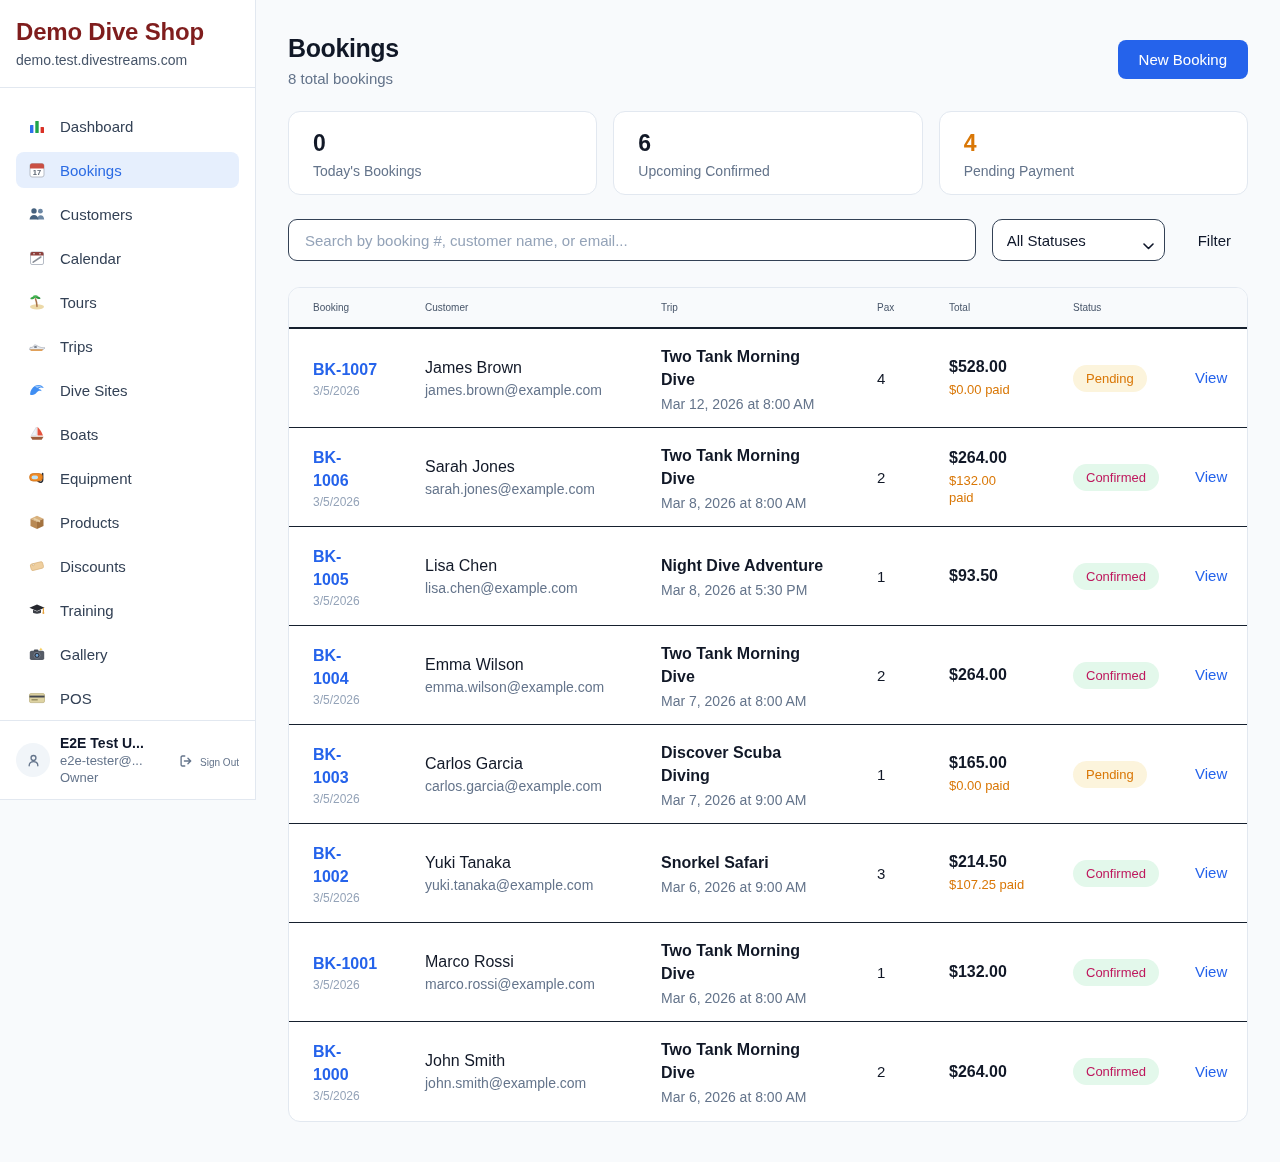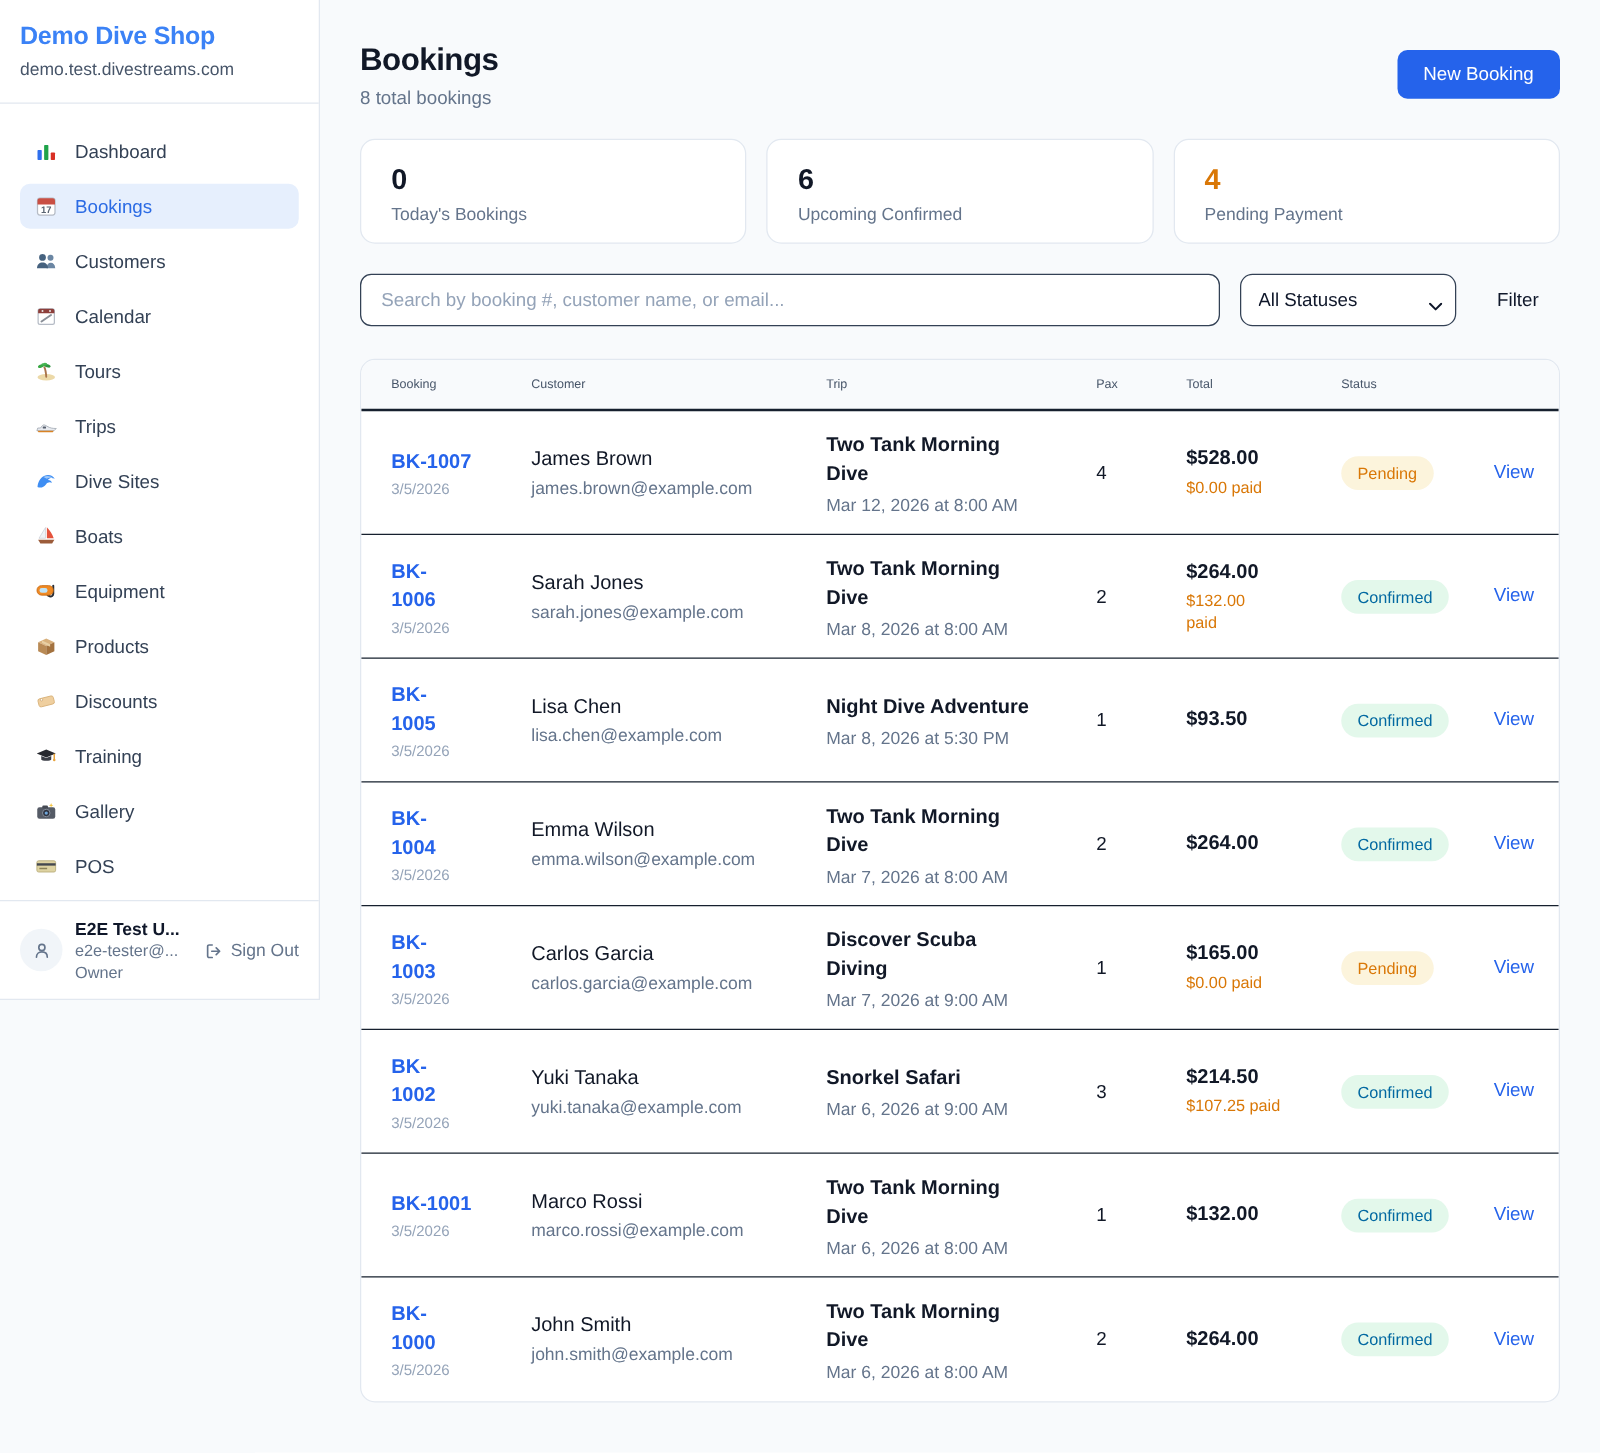--- a/index.html
+++ b/index.html
@@ -7,21 +7,21 @@
   body {
     font-family:"Liberation Sans","DejaVu Sans",sans-serif;
     background:#f8fafc; color:#0f172a; position:relative;
   }
   
   .sidebar {
     position:absolute; top:0; left:0; width:256px; height:800px;
     background:#ffffff; border-right:1px solid #e2e8f0; border-bottom:1px solid #e2e8f0;
   }
   .brand { padding:18px 16px 19px; border-bottom:1px solid #e2e8f0; }
-  .brand-name { font-size:20px; font-weight:700; color:#3b82f6; letter-spacing:-0.2px; }
+  .brand-name { font-size:24px; font-weight:700; color:#7f1d1d; letter-spacing:-0.2px; }
   .brand-domain { font-size:14px; color:#475569; margin-top:6px; }
   .nav { padding:20px 16px 0; }
   .nav-item {
     display:flex; align-items:center; gap:14px; height:36px;
     padding:0 12px; border-radius:8px; margin-bottom:8px;
     color:#334155; font-size:15px; cursor:pointer;
   }
   .nav-item.active { background:#e6effd; color:#2b6be4; font-weight:500; }
   .icon { width:18px; height:18px; display:inline-flex; flex:none; }
   .icon svg { width:18px; height:18px; }
@@ -31,22 +31,22 @@
     display:flex; align-items:center; gap:10px;
   }
   .avatar {
     width:34px; height:34px; border-radius:50%; background:#f1f5f9;
     display:flex; align-items:center; justify-content:center; flex:none;
   }
   .user-info { min-width:0; }
   .user-name { font-size:14px; font-weight:700; color:#0f172a; white-space:nowrap; }
   .user-email { font-size:13px; color:#64748b; margin-top:2px; white-space:nowrap; }
   .user-role { font-size:13px; color:#64748b; margin-top:2px; }
-  .signout { margin-left:auto; display:flex; align-items:flex-start; gap:6px;
-    color:#64748b; font-size:14px; cursor:pointer; white-space:nowrap; }
+  .signout { margin-left:auto; display:flex; align-items:flex-end; gap:6px;
+    color:#64748b; font-size:10px; cursor:pointer; white-space:nowrap; }
   
   .main { position:absolute; left:256px; top:0; width:1024px; padding:34px 32px 0; }
   .page-header { display:flex; justify-content:space-between; align-items:flex-start; }
   .page-title { font-size:25px; font-weight:700; color:#111827; letter-spacing:-0.4px; }
   .page-subtitle { font-size:15px; color:#64748b; margin-top:7px; }
   .btn-primary {
     margin-top:6px; background:#2563eb; color:#ffffff; border:none; cursor:pointer;
     font-size:15px; font-weight:500; padding:0 21px; height:39px; border-radius:8px;
     font-family:inherit;
   }
@@ -91,21 +91,21 @@
   .cust-name { font-size:16px; color:#111827; }
   .cust-email { font-size:14px; color:#64748b; margin-top:5px; }
   .c-trip { padding-right:36px; }
   .trip-name { font-size:16px; font-weight:600; color:#111827; white-space:pre-line; line-height:23px; }
   .trip-date { font-size:14px; color:#64748b; margin-top:5px; }
   .c-pax { font-size:15px; color:#111827; }
   .total-amt { font-size:16px; font-weight:700; color:#111827; }
   .total-paid { font-size:13px; color:#d97706; margin-top:5px; white-space:pre-line; line-height:17px; }
   .badge { display:inline-block; font-size:13px; padding:6px 13px; border-radius:999px; }
   .badge.pending { background:#fcf4dc; color:#d97706; }
-  .badge.confirmed { background:#e3f8eb; color:#0369a1; }
+  .badge.confirmed { background:#e3f8eb; color:#be185d; }
   .view-link { font-size:15px; font-weight:500; color:#2563eb; text-decoration:none; cursor:pointer; }
 </style>
 </head>
 <body>
 
 <aside class="sidebar">
   <div class="brand">
     <div class="brand-name">Demo Dive Shop</div>
     <div class="brand-domain">demo.test.divestreams.com</div>
   </div>

